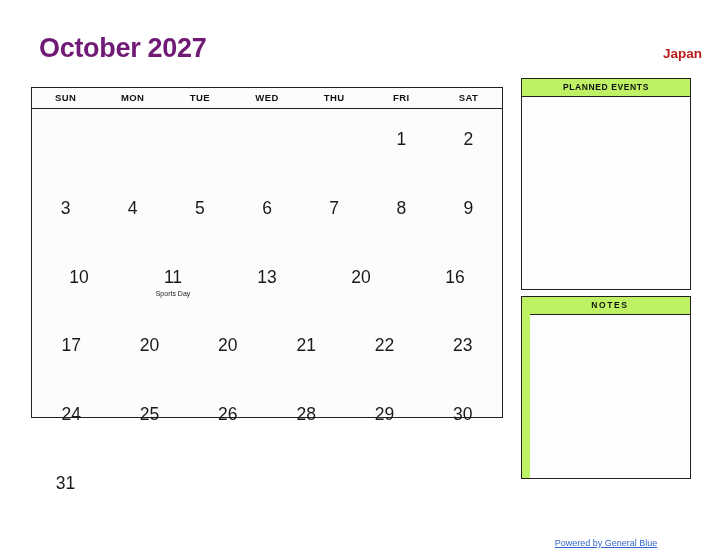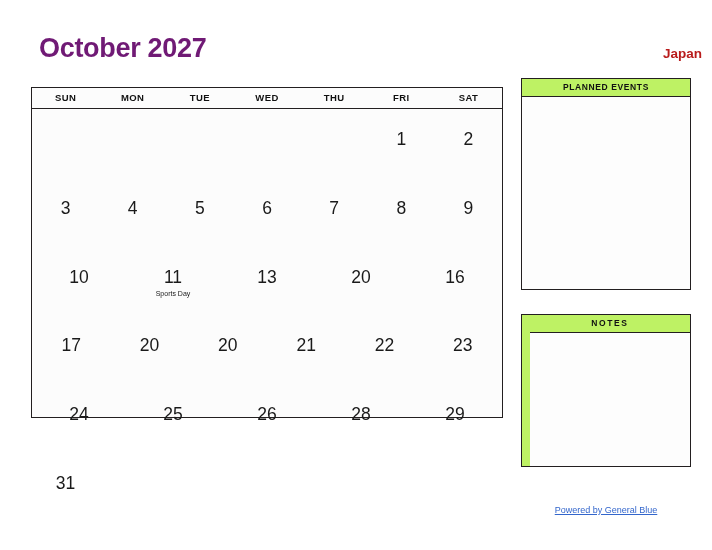--- a/index.html
+++ b/index.html
@@ -114,22 +114,22 @@
     width: 170px;
     border: 1.4px solid #231f20;
     background: #bef264;
     box-sizing: border-box;
   }
   #planned-events-panel {
     top: 78px;
     height: 212px;
   }
   #notes-panel {
-    top: 314px;
-    height: 153px;
+    top: 296px;
+    height: 183px;
     padding-left: 8px;
   }
   .panel-header {
     height: 17px;
     border-bottom: 1.4px solid #231f20;
     text-align: center;
     font-size: 8.5px;
     font-weight: bold;
     letter-spacing: 0.6px;
     line-height: 17px;
@@ -270,20 +270,23 @@
         </div>
         <div class="day-cell">
           <span class="day-number">26</span>
         </div>
         <div class="day-cell">
           <span class="day-number">28</span>
         </div>
         <div class="day-cell">
           <span class="day-number">29</span>
         </div>
+        <div class="day-cell">
+          <span class="day-number">30</span>
+        </div>
       </div>
       <div class="week-row">
         <div class="day-cell">
           <span class="day-number">31</span>
         </div>
         <div class="day-cell empty">
           <span class="day-number"></span>
         </div>
         <div class="day-cell empty">
           <span class="day-number"></span>
@@ -307,13 +310,13 @@
 <div class="side-panel" id="planned-events-panel">
   <div class="panel-header">PLANNED EVENTS</div>
   <div class="panel-body"></div>
 </div>
 
 <div class="side-panel" id="notes-panel">
   <div class="panel-header">NOTES</div>
   <div class="panel-body"></div>
 </div>
 
-<a id="footer-link" href="#" style="color: rgb(51, 102, 204);">Powered by General Blue</a>
+<a id="footer-link" href="#" style="color: rgb(51, 102, 204); margin-top: 33px;">Powered by General Blue</a>
 
 </body></html>

